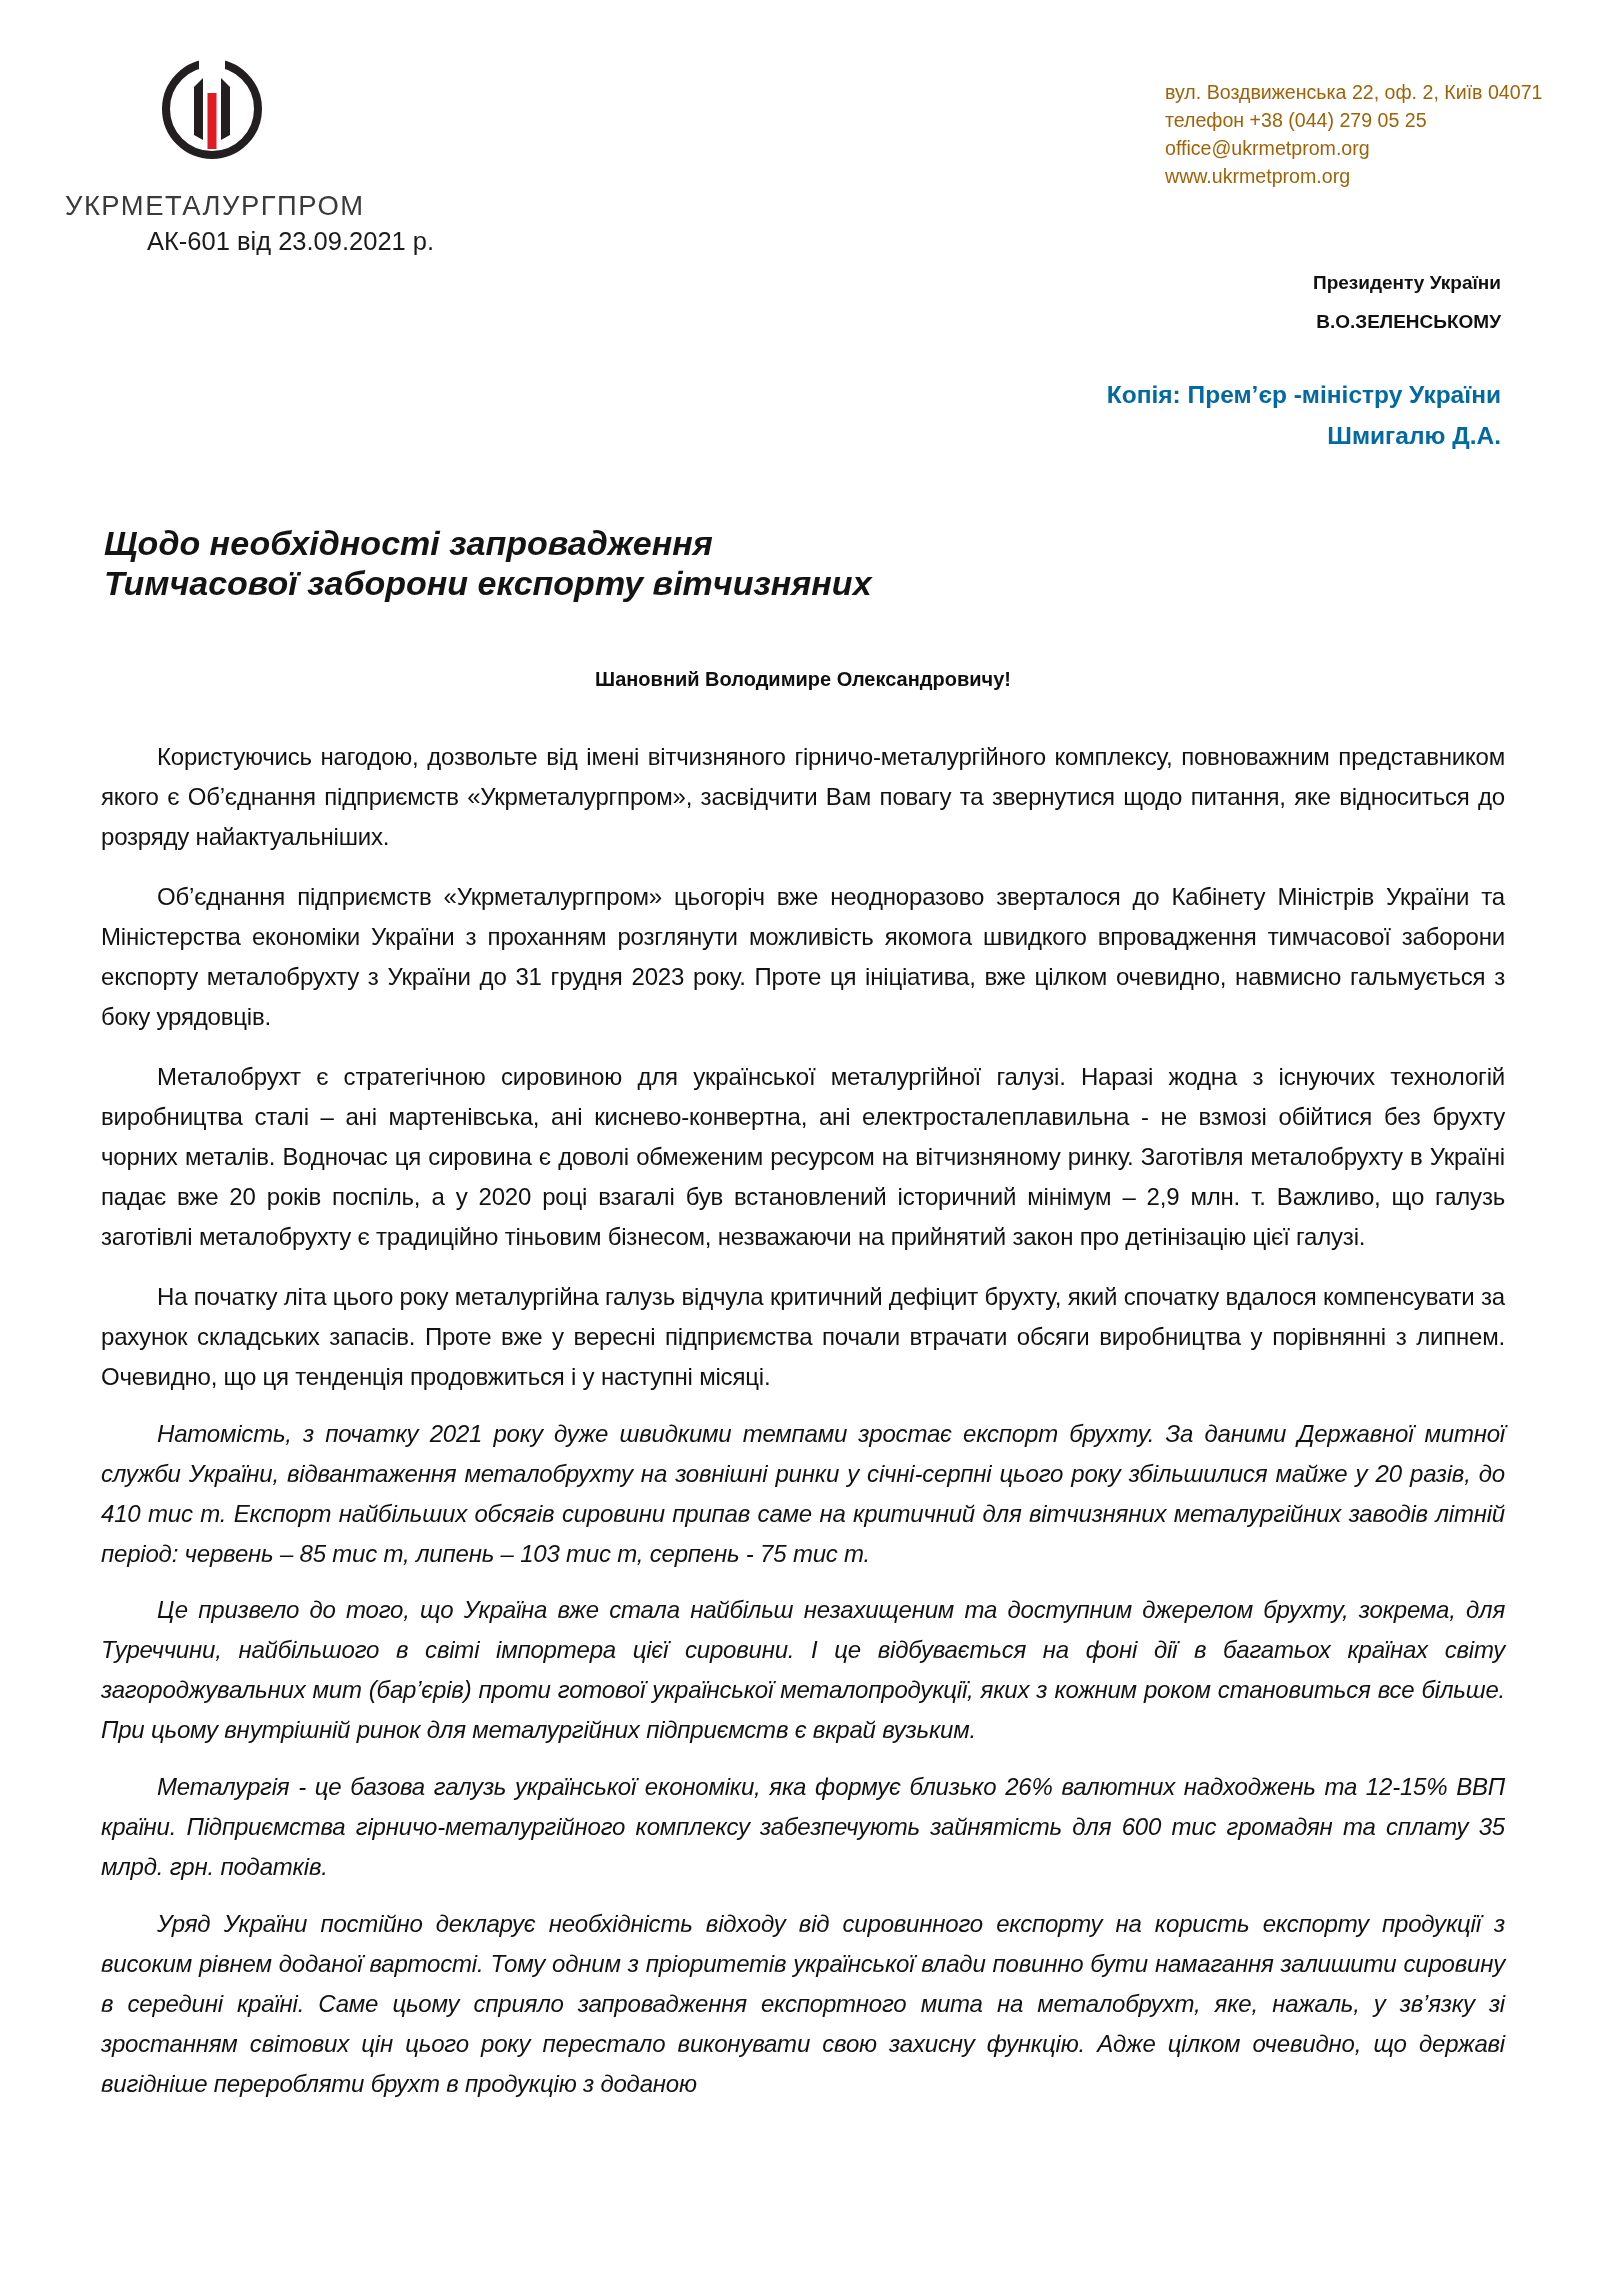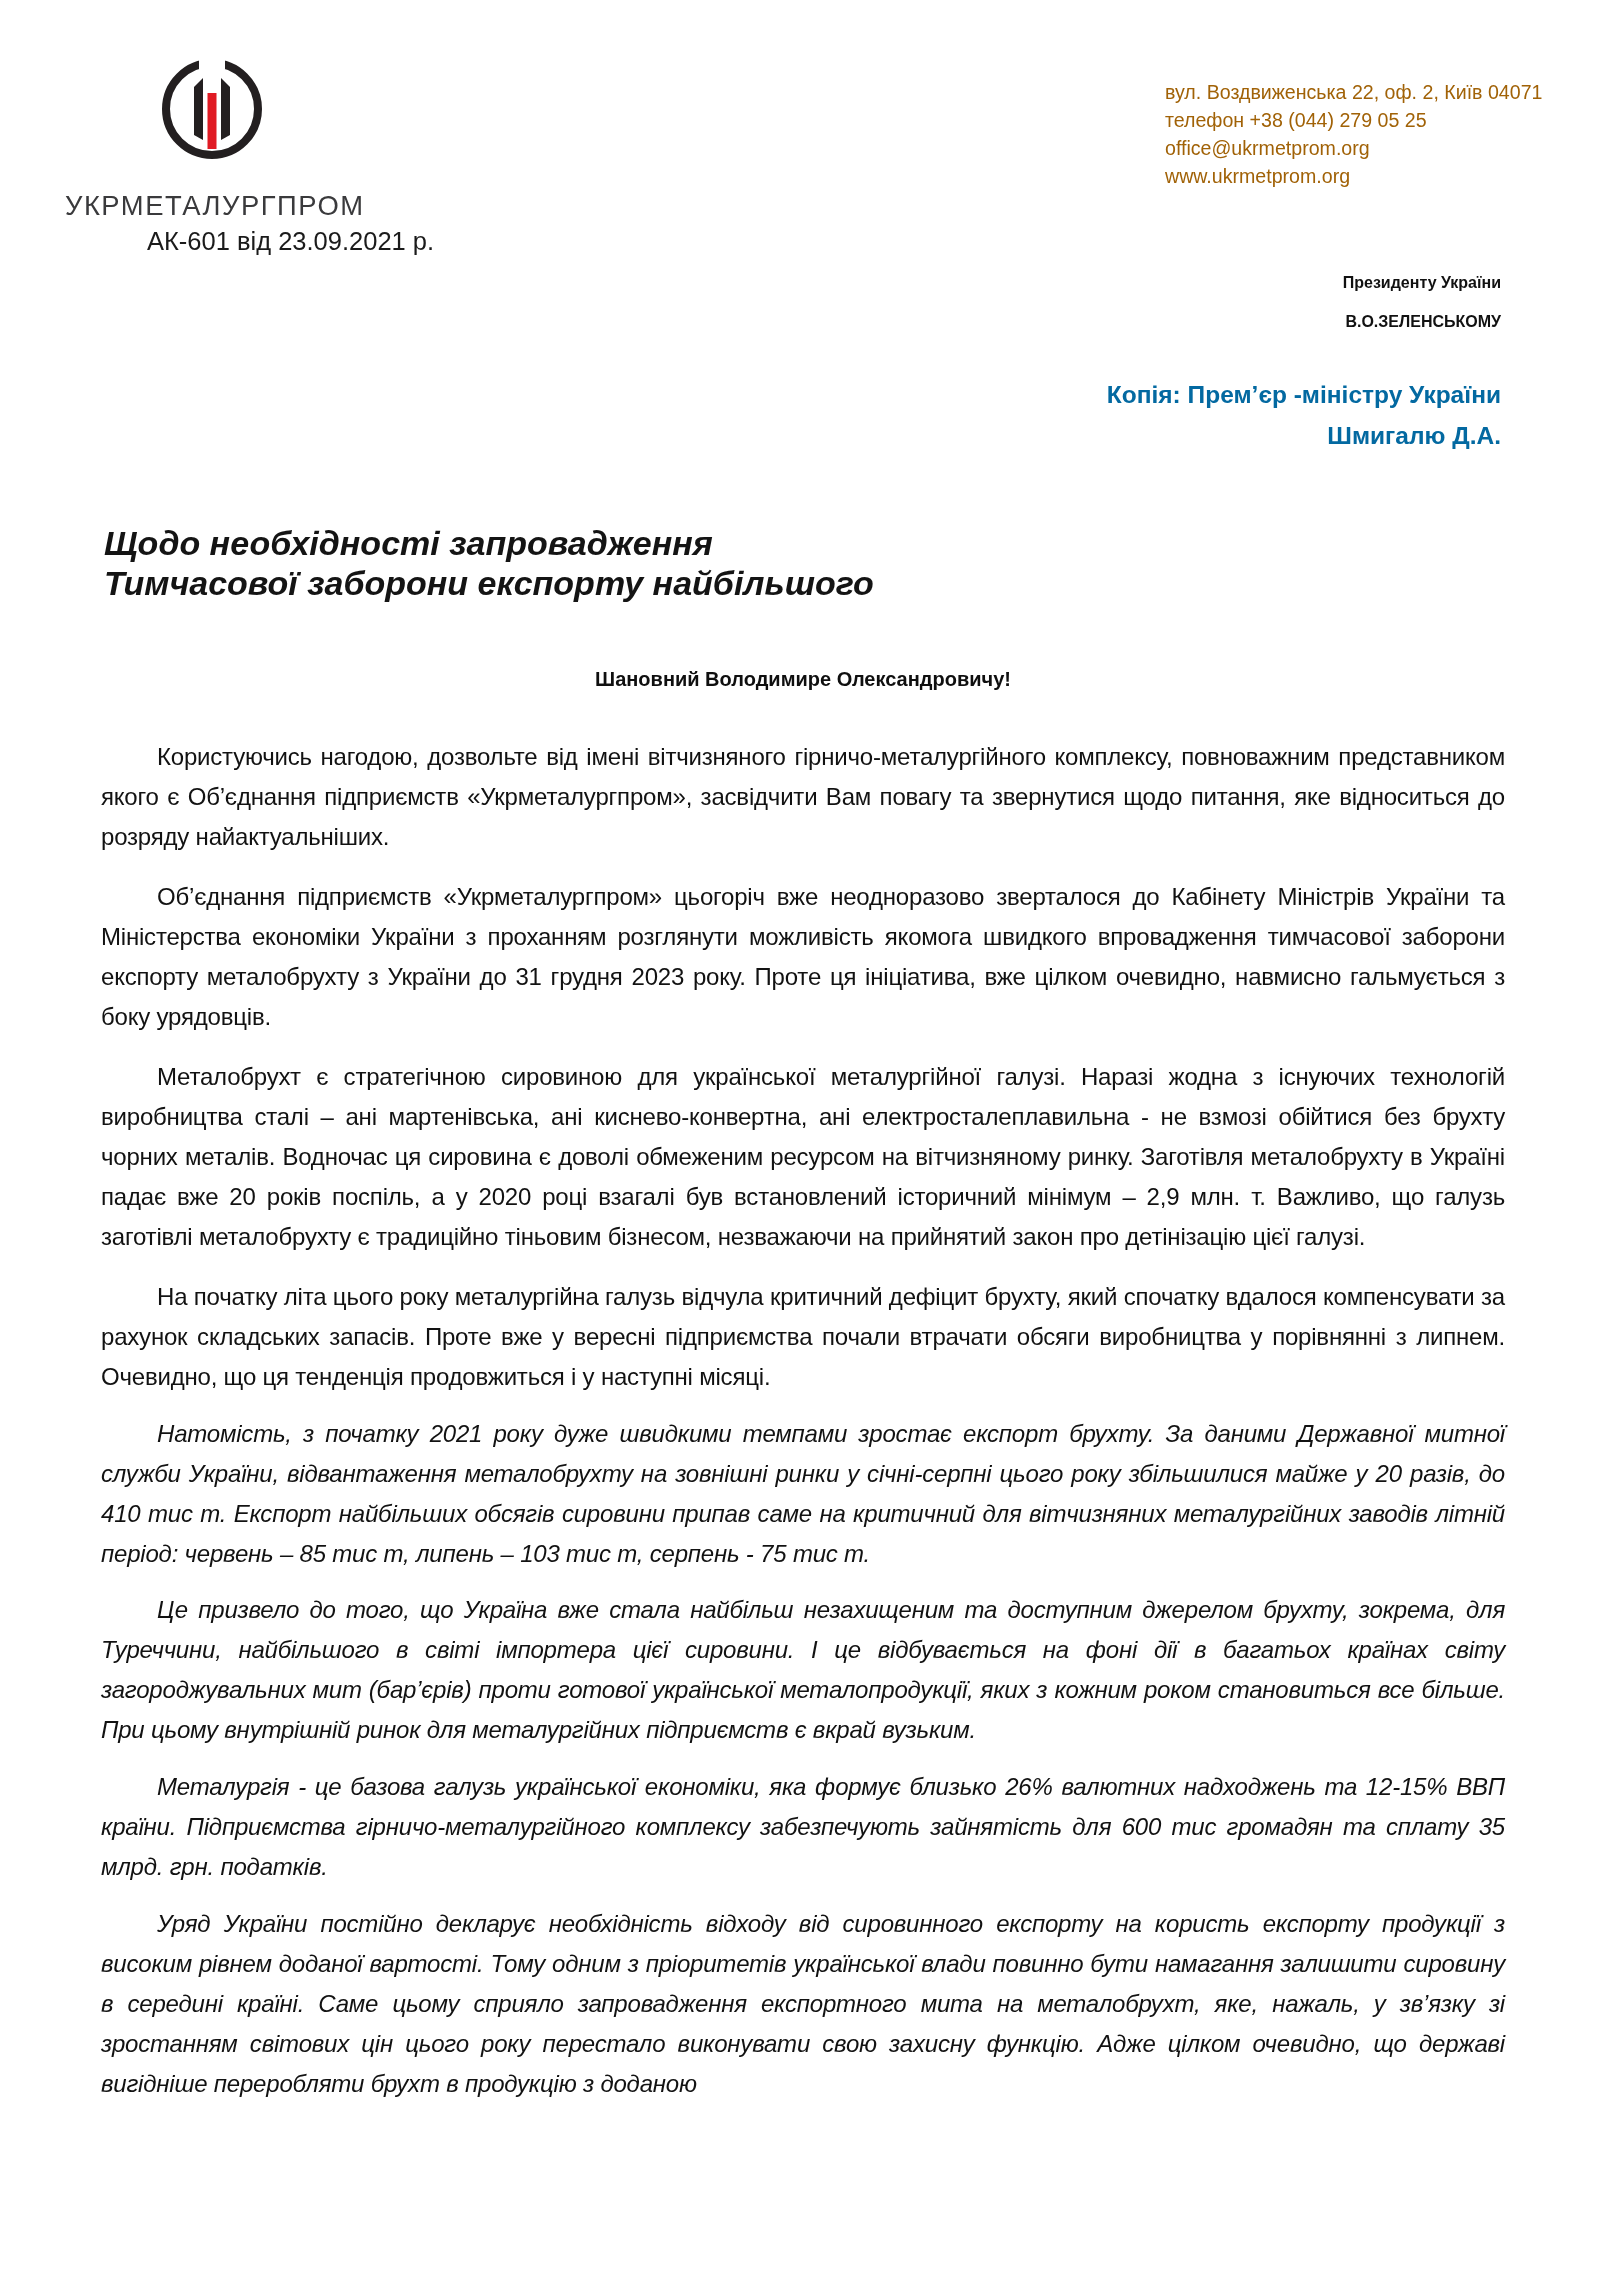--- a/index.html
+++ b/index.html
@@ -56,21 +56,21 @@
     font-size: 25.5px;
     color: #1b1b1b;
   }
 
   .recipient-block {
     position: absolute;
     right: 120px;
     top: 263px;
     text-align: right;
     font-weight: bold;
-    font-size: 16px;
+    font-size: 19px;
     line-height: 39px;
     color: #111;
   }
   .copy-block {
     position: absolute;
     right: 120px;
     top: 374px;
     text-align: right;
     font-weight: bold;
     font-size: 24.5px;
@@ -155,21 +155,21 @@
     <div>В.О.ЗЕЛЕНСЬКОМУ</div>
   </div>
 
   <div class="copy-block">
     <div>Копія: Прем’єр -міністру України</div>
     <div>Шмигалю Д.А.</div>
   </div>
 
   <div class="subject-block">
     <div>Щодо необхідності запровадження</div>
-    <div>Тимчасової заборони експорту найбільшого</div>
+    <div>Тимчасової заборони експорту вітчизняних</div>
   </div>
 
   <div class="salutation">Шановний Володимире Олександровичу!</div>
 
   <div class="letter-body">
     <p>Користуючись нагодою, дозвольте від імені вітчизняного гірничо-металургійного комплексу, повноважним представником якого є Об’єднання підприємств «Укрметалургпром», засвідчити Вам повагу та звернутися щодо питання, яке відноситься до розряду найактуальніших.</p>
     <p>Об’єднання підприємств «Укрметалургпром» цьогоріч вже неодноразово зверталося до Кабінету Міністрів України та Міністерства економіки України з проханням розглянути можливість якомога швидкого впровадження тимчасової заборони експорту металобрухту з України до 31 грудня 2023 року. Проте ця ініціатива, вже цілком очевидно, навмисно гальмується з боку урядовців.</p>
     <p>Металобрухт є стратегічною сировиною для української металургійної галузі. Наразі жодна з існуючих технологій виробництва сталі – ані мартенівська, ані киснево-конвертна, ані електросталеплавильна - не взмозі обійтися без брухту чорних металів. Водночас ця сировина є доволі обмеженим ресурсом на вітчизняному ринку. Заготівля металобрухту в Україні падає вже 20 років поспіль, а у 2020 році взагалі був встановлений історичний мінімум – 2,9 млн. т. Важливо, що галузь заготівлі металобрухту є традиційно тіньовим бізнесом, незважаючи на прийнятий закон про детінізацію цієї галузі.</p>
     <p>На початку літа цього року металургійна галузь відчула критичний дефіцит брухту, який спочатку вдалося компенсувати за рахунок складських запасів. Проте вже у вересні підприємства почали втрачати обсяги виробництва у порівнянні з липнем. Очевидно, що ця тенденція продовжиться і у наступні місяці.</p>
     <p class="gap">Натомість, з початку 2021 року дуже швидкими темпами зростає експорт брухту. За даними Державної митної служби України, відвантаження металобрухту на зовнішні ринки у січні-серпні цього року збільшилися майже у 20 разів, до 410 тис т. Експорт найбільших обсягів сировини припав саме на критичний для вітчизняних металургійних заводів літній період: червень – 85 тис т, липень – 103 тис т, серпень - 75 тис т.</p>

